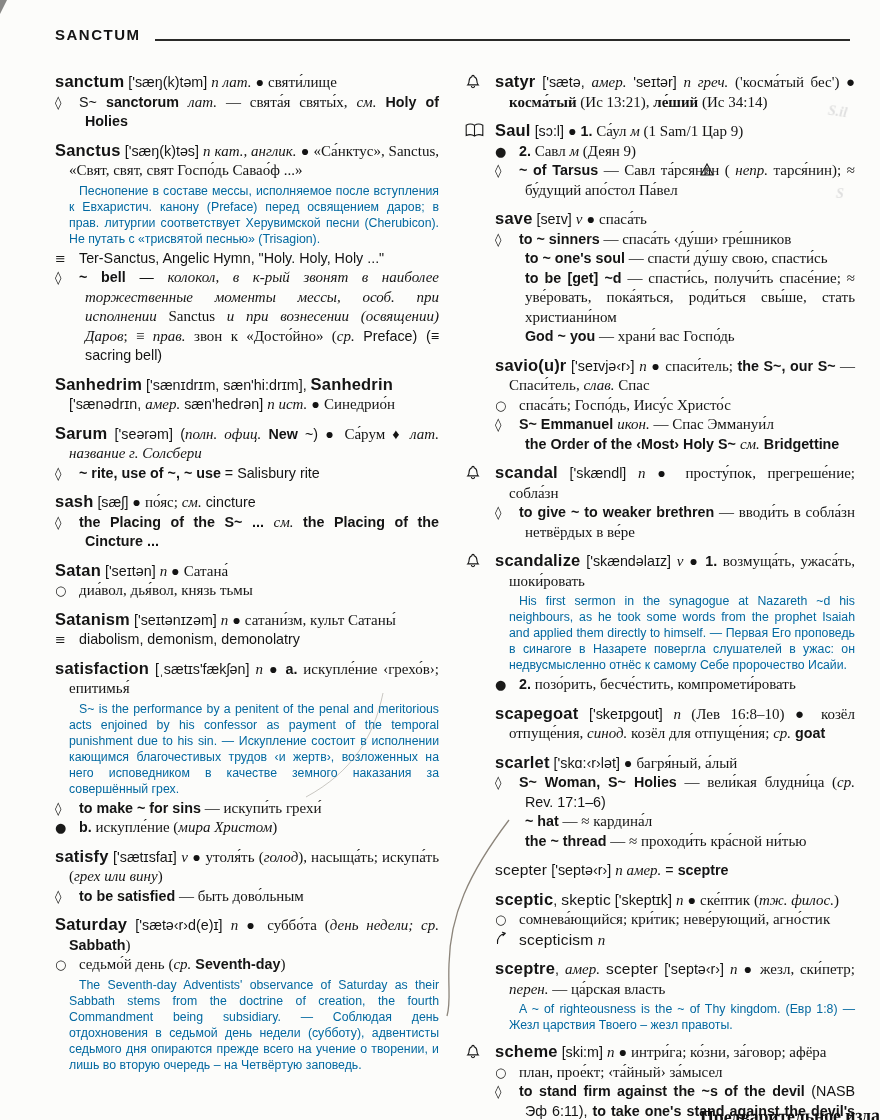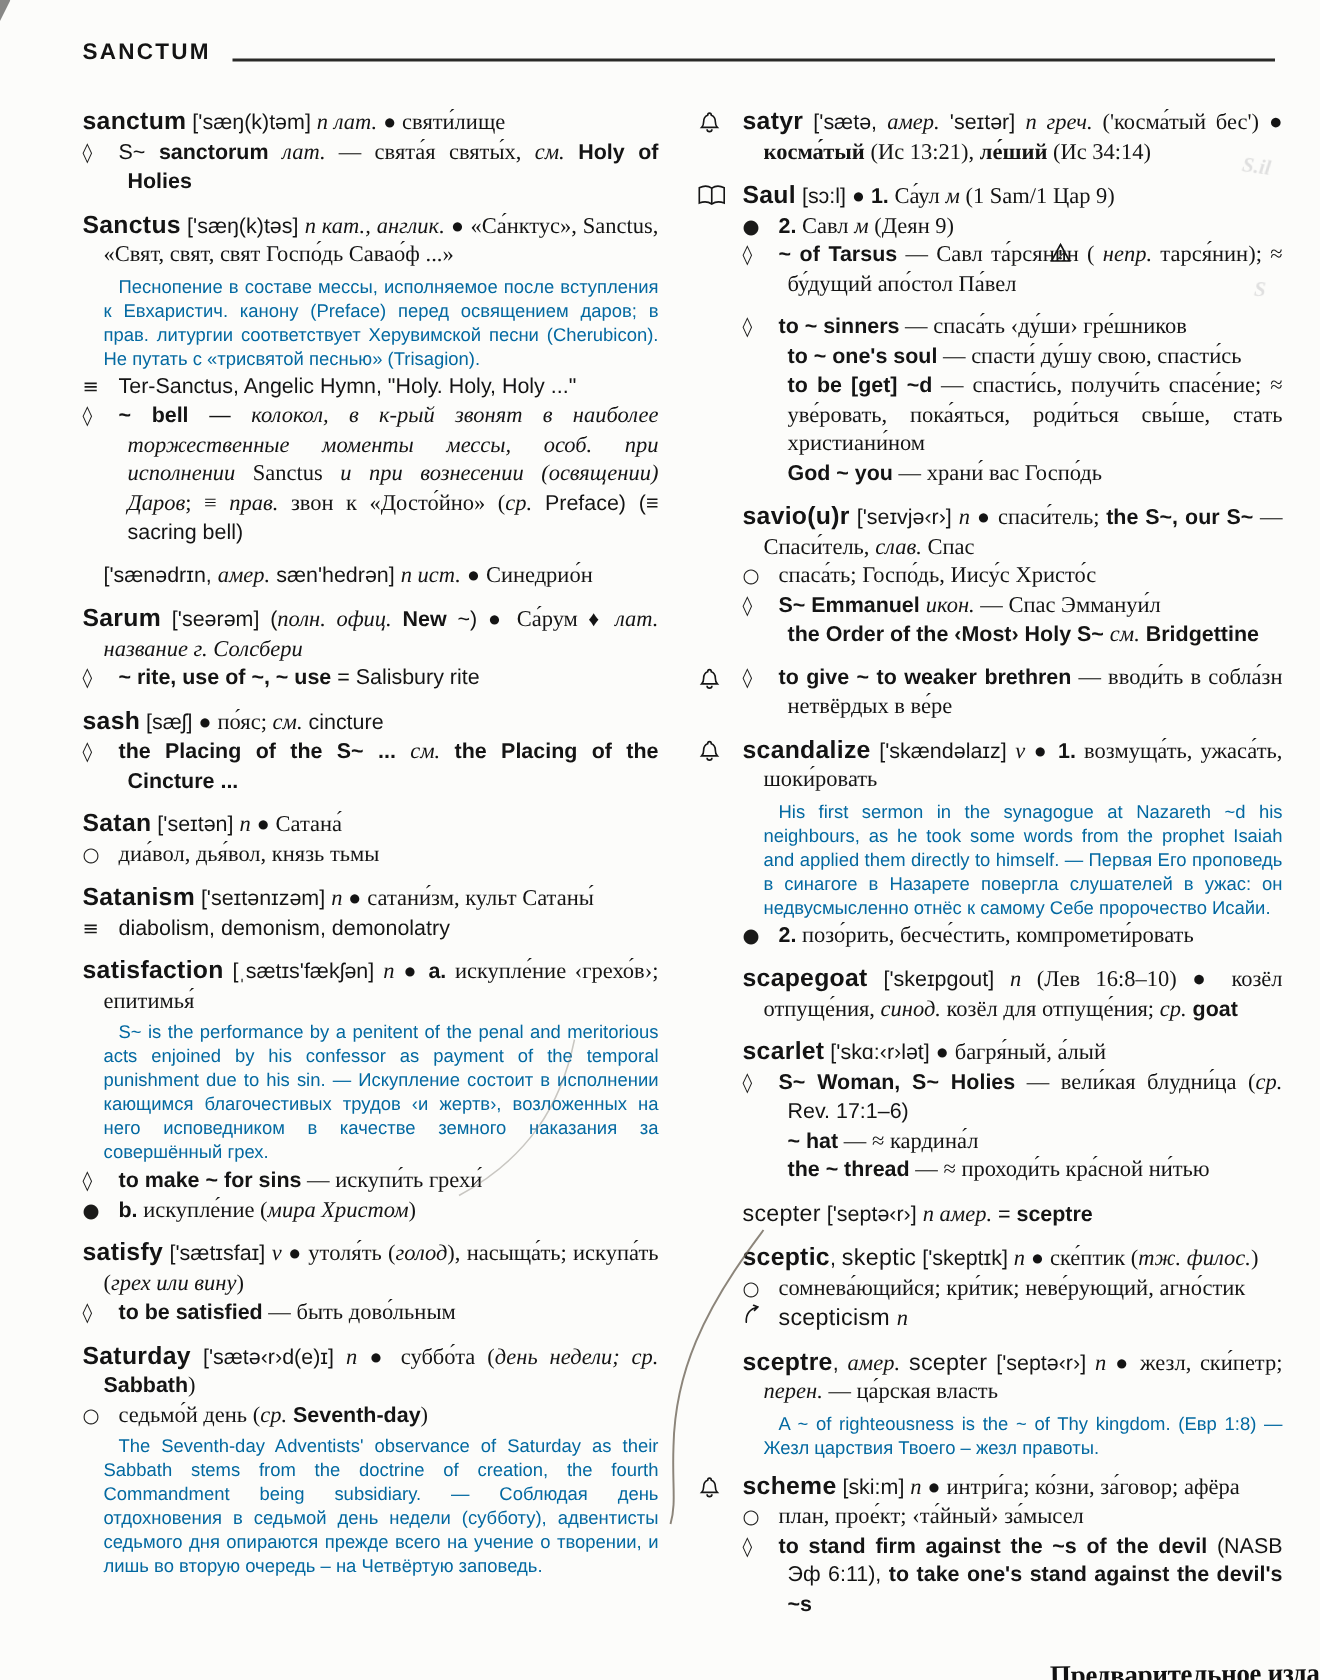--- a/index.html
+++ b/index.html
@@ -62,20 +62,21 @@
           <div class="ln ln-head"><span class="sg-h">sanctum</span><span class="sg-s"> ['sæŋ(k)təm] </span><span class="sg-i">n лат.</span><span class="sg-s"> ● </span><span class="sg-r">святи́лище</span></div>
           <div class="ln ln-sub"><span class="marker">◊</span><span class="sg-s">S~ </span><span class="sg-b">sanctorum </span><span class="sg-i">лат.</span><span class="sg-r"> — свята́я святы́х, </span><span class="sg-i">см.</span><span class="sg-s"> </span><span class="sg-b">Holy of Holies</span></div>
         </div>
         <div class="entry">
           <div class="ln ln-head"><span class="sg-h">Sanctus</span><span class="sg-s"> ['sæŋ(k)təs] </span><span class="sg-i">n кат., англик.</span><span class="sg-s"> ● </span><span class="sg-r">«Са́нктус», Sanctus, «Свят, свят, свят Госпо́дь Савао́ф ...»</span></div>
           <div class="ln ln-small"><span class="sg-n">Песнопение в составе мессы, исполняемое после вступления к Евхаристич. канону (Preface) перед освящением даров; в прав. литургии соответствует Херувимской песни (Cherubicon). Не путать с «трисвятой песнью» (Trisagion).</span></div>
           <div class="ln ln-sub"><span class="marker">≡</span><span class="sg-s">Ter-Sanctus, Angelic Hymn, "Holy. Holy, Holy ..."</span></div>
           <div class="ln ln-sub"><span class="marker">◊</span><span class="sg-b">~ bell</span><span class="sg-s"> — </span><span class="sg-i">колокол, в к-рый звонят в наиболее торжественные моменты мессы, особ. при исполнении </span><span class="sg-r">Sanctus</span><span class="sg-i"> и при вознесении (освящении) Даров</span><span class="sg-r">; ≡ </span><span class="sg-i">прав.</span><span class="sg-r"> звон к «Досто́йно» (</span><span class="sg-i">ср.</span><span class="sg-s"> Preface) (≡ sacring bell)</span></div>
         </div>
         <div class="entry">
+          <div class="ln ln-head"><span class="sg-h">Sanhedrim</span><span class="sg-s"> ['sænɪdrɪm, sæn'hi:drɪm], </span><span class="sg-h">Sanhedrin</span></div>
           <div class="ln ln-cont2"><span class="sg-s">['sænədrɪn, </span><span class="sg-i">амер.</span><span class="sg-s"> sæn'hedrən] </span><span class="sg-i">n ист.</span><span class="sg-s"> ● </span><span class="sg-r">Синедрио́н</span></div>
         </div>
         <div class="entry">
           <div class="ln ln-head"><span class="sg-h">Sarum</span><span class="sg-s"> ['seərəm] (</span><span class="sg-i">полн. офиц.</span><span class="sg-s"> </span><span class="sg-b">New</span><span class="sg-s"> ~) ● </span><span class="sg-r">Са́рум </span><span class="sg-s">♦ </span><span class="sg-i">лат. название г. Солсбери</span></div>
           <div class="ln ln-sub"><span class="marker">◊</span><span class="sg-b">~ rite, use of ~, ~ use</span><span class="sg-s"> = Salisbury rite</span></div>
         </div>
         <div class="entry">
           <div class="ln ln-head"><span class="sg-h">sash</span><span class="sg-s"> [sæʃ] ● </span><span class="sg-r">по́яс; </span><span class="sg-i">см.</span><span class="sg-s"> cincture</span></div>
           <div class="ln ln-sub"><span class="marker">◊</span><span class="sg-b">the Placing of the S~ ... </span><span class="sg-i">см.</span><span class="sg-s"> </span><span class="sg-b">the Placing of the Cincture ...</span></div>
         </div>
@@ -118,36 +119,38 @@
             </svg></span>
           <div class="ln ln-head"><span class="sg-h">Saul</span><span class="sg-s"> [sɔ:l] ● </span><span class="sg-b">1.</span><span class="sg-r"> Са́ул </span><span class="sg-i">м</span><span class="sg-r"> (1 Sam/1 Цар 9)</span></div>
           <div class="ln ln-sub"><span class="marker">●</span><span class="sg-b">2.</span><span class="sg-r"> Савл </span><span class="sg-i">м</span><span class="sg-r"> (Деян 9)</span></div>
           <div class="ln ln-sub"><span class="marker">◊</span><span class="sg-b">~ of Tarsus</span><span class="sg-r"> — Савл та́рсянин (</span><span class="warn"><svg width="14" height="13" viewBox="0 0 14 13">
                 <path d="M7 1 13 12H1Z" fill="none" stroke="#161616" stroke-width="1.1"></path>
                 <path d="M7 4.6V8.3" stroke="#161616" stroke-width="1.3"></path>
                 <circle cx="7" cy="10.2" r=".8" fill="#161616"></circle>
               </svg></span><span class="sg-r"> </span><span class="sg-i">непр.</span><span class="sg-r"> тарся́нин); ≈ бу́дущий апо́стол Па́вел</span></div>
         </div>
         <div class="entry">
+          <div class="ln ln-head"><span class="sg-h">save</span><span class="sg-s"> [seɪv] </span><span class="sg-i">v</span><span class="sg-s"> ● </span><span class="sg-r">спаса́ть</span></div>
           <div class="ln ln-sub"><span class="marker">◊</span><span class="sg-b">to ~ sinners</span><span class="sg-r"> — спаса́ть ‹ду́ши› гре́шников</span></div>
           <div class="ln ln-cont"><span class="sg-b">to ~ one's soul</span><span class="sg-r"> — спасти́ ду́шу свою, спасти́сь</span></div>
           <div class="ln ln-cont"><span class="sg-b">to be [get] ~d</span><span class="sg-r"> — спасти́сь, получи́ть спасе́ние; ≈ уве́ровать, пока́яться, роди́ться свы́ше, стать христиани́ном</span></div>
           <div class="ln ln-cont"><span class="sg-b">God ~ you</span><span class="sg-r"> — храни́ вас Госпо́дь</span></div>
         </div>
         <div class="entry">
           <div class="ln ln-head"><span class="sg-h">savio(u)r</span><span class="sg-s"> ['seɪvjə‹r›] </span><span class="sg-i">n</span><span class="sg-s"> ● </span><span class="sg-r">спаси́тель; </span><span class="sg-b">the S~, our S~</span><span class="sg-r"> — Спаси́тель, </span><span class="sg-i">слав.</span><span class="sg-r"> Спас</span></div>
           <div class="ln ln-sub"><span class="marker">○</span><span class="sg-r">спаса́ть; Госпо́дь, Иису́с Христо́с</span></div>
           <div class="ln ln-sub"><span class="marker">◊</span><span class="sg-b">S~ Emmanuel</span><span class="sg-s"> </span><span class="sg-i">икон.</span><span class="sg-r"> — Спас Эммануи́л</span></div>
           <div class="ln ln-cont"><span class="sg-b">the Order of the ‹Most› Holy S~ </span><span class="sg-i">см.</span><span class="sg-s"> </span><span class="sg-b">Bridgettine</span></div>
         </div>
         <div class="entry">
           <span class="entry-icon"><svg width="16" height="16" viewBox="0 0 16 16">
               <path d="M8 1.4c.9 0 1.2.8 1.2 1.4 1.9.7 2.7 2.3 2.7 4.3 0 2.4.6 3.1 1.3 3.8H2.8c.7-.7 1.3-1.4 1.3-3.8 0-2 .8-3.6 2.7-4.3 0-.6.3-1.4 1.2-1.4z" fill="none" stroke="#161616" stroke-width="1.1"></path>
               <path d="M6.4 12.1a1.6 1.6 0 0 0 3.2 0" fill="none" stroke="#161616" stroke-width="1.1"></path>
             </svg></span>
+          <div class="ln ln-head"><span class="sg-h">scandal</span><span class="sg-s"> ['skændl] </span><span class="sg-i">n</span><span class="sg-s"> ● </span><span class="sg-r">просту́пок, прегреше́ние; собла́зн</span></div>
           <div class="ln ln-sub"><span class="marker">◊</span><span class="sg-b">to give ~ to weaker brethren</span><span class="sg-r"> — вводи́ть в собла́зн нетвёрдых в ве́ре</span></div>
         </div>
         <div class="entry">
           <span class="entry-icon"><svg width="16" height="16" viewBox="0 0 16 16">
               <path d="M8 1.4c.9 0 1.2.8 1.2 1.4 1.9.7 2.7 2.3 2.7 4.3 0 2.4.6 3.1 1.3 3.8H2.8c.7-.7 1.3-1.4 1.3-3.8 0-2 .8-3.6 2.7-4.3 0-.6.3-1.4 1.2-1.4z" fill="none" stroke="#161616" stroke-width="1.1"></path>
               <path d="M6.4 12.1a1.6 1.6 0 0 0 3.2 0" fill="none" stroke="#161616" stroke-width="1.1"></path>
             </svg></span>
           <div class="ln ln-head"><span class="sg-h">scandalize</span><span class="sg-s"> ['skændəlaɪz] </span><span class="sg-i">v</span><span class="sg-s"> ● </span><span class="sg-b">1.</span><span class="sg-r"> возмуща́ть, ужаса́ть, шоки́ровать</span></div>
           <div class="ln ln-small"><span class="sg-n">His first sermon in the synagogue at Nazareth ~d his neighbours, as he took some words from the prophet Isaiah and applied them directly to himself. — Первая Его проповедь в синагоге в Назарете повергла слушателей в ужас: он недвусмысленно отнёс к самому Себе пророчество Исайи.</span></div>
           <div class="ln ln-sub"><span class="marker">●</span><span class="sg-b">2.</span><span class="sg-r"> позо́рить, бесче́стить, компромети́ровать</span></div>

